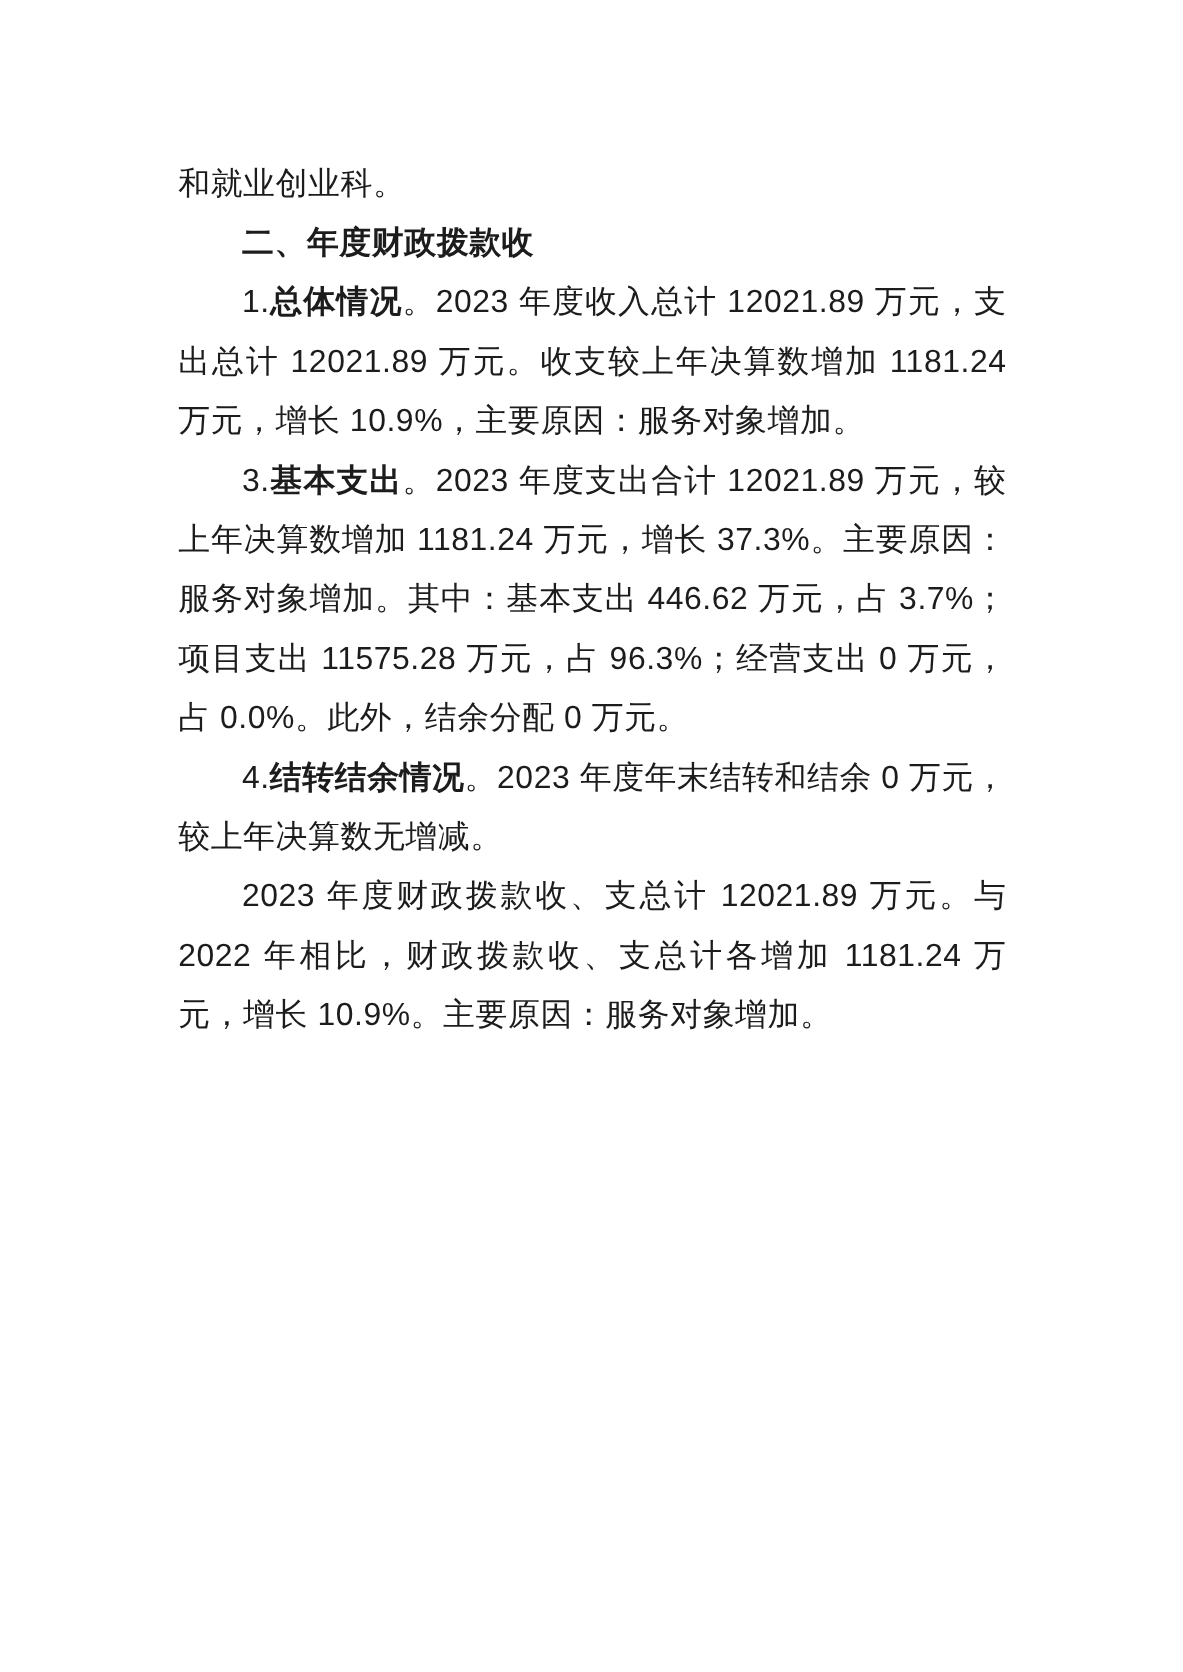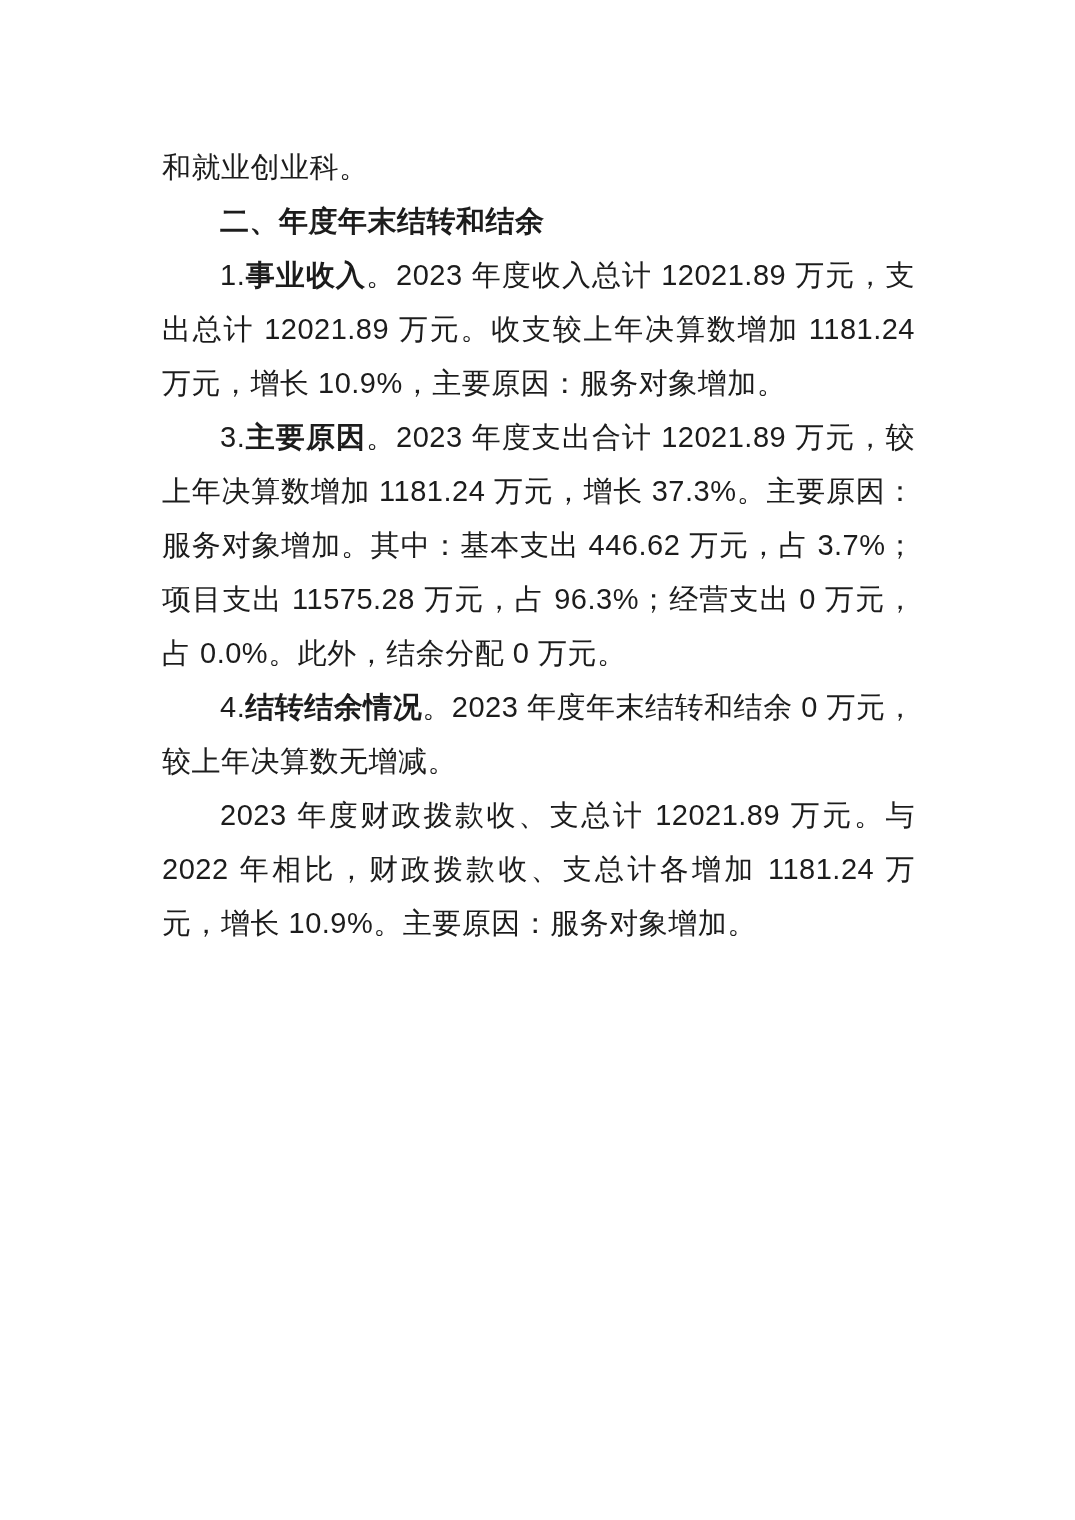--- a/index.html
+++ b/index.html
@@ -56,20 +56,20 @@
     color: #2a2a2a;
     letter-spacing: 4px;
   }
 </style>
 </head>
 <body>
 
 <div class="page">
   <div class="content">
       <p class="para body no-indent"><span>和就业创业科。</span></p>
-      <p class="para heading1"><span class="bold">二、年度年末结转和结余</span></p>
-      <p class="para body"><span>1.</span><span class="bold">事业收入</span><span>。2023 年度收入总计 12021.89 万元，支出总计 12021.89 万元。收支较上年决算数增加 1181.24 万元，增长 10.9%，主要原因：服务对象增加。</span></p>
-      <p class="para body"><span>3.</span><span class="bold">主要原因</span><span>。2023 年度支出合计 12021.89 万元，较上年决算数增加 1181.24 万元，增长 37.3%。主要原因：服务对象增加。其中：基本支出 446.62 万元，占 3.7%；项目支出 11575.28 万元，占 96.3%；经营支出 0 万元，占 0.0%。此外，结余分配 0 万元。</span></p>
+      <p class="para heading1"><span class="bold">二、年度财政拨款收</span></p>
+      <p class="para body"><span>1.</span><span class="bold">总体情况</span><span>。2023 年度收入总计 12021.89 万元，支出总计 12021.89 万元。收支较上年决算数增加 1181.24 万元，增长 10.9%，主要原因：服务对象增加。</span></p>
+      <p class="para body"><span>3.</span><span class="bold">基本支出</span><span>。2023 年度支出合计 12021.89 万元，较上年决算数增加 1181.24 万元，增长 37.3%。主要原因：服务对象增加。其中：基本支出 446.62 万元，占 3.7%；项目支出 11575.28 万元，占 96.3%；经营支出 0 万元，占 0.0%。此外，结余分配 0 万元。</span></p>
       <p class="para body"><span>4.</span><span class="bold">结转结余情况</span><span>。2023 年度年末结转和结余 0 万元，较上年决算数无增减。</span></p>
       <p class="para body"><span>2023 年度财政拨款收、支总计 12021.89 万元。与 2022 年相比，财政拨款收、支总计各增加 1181.24 万元，增长 10.9%。主要原因：服务对象增加。</span></p>
     </div>
   <div class="footer">- 2 -</div>
 </div>
 
 </body></html>

